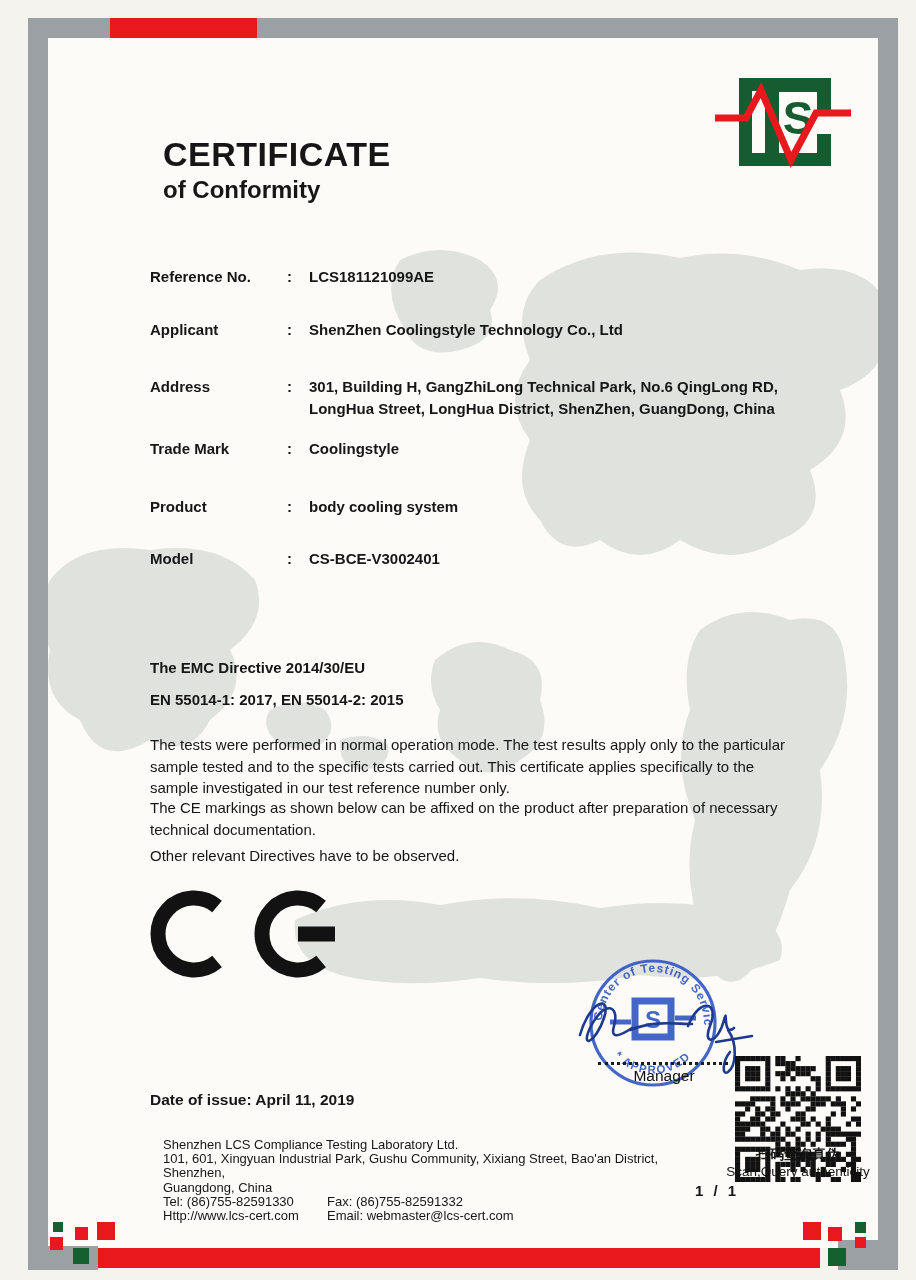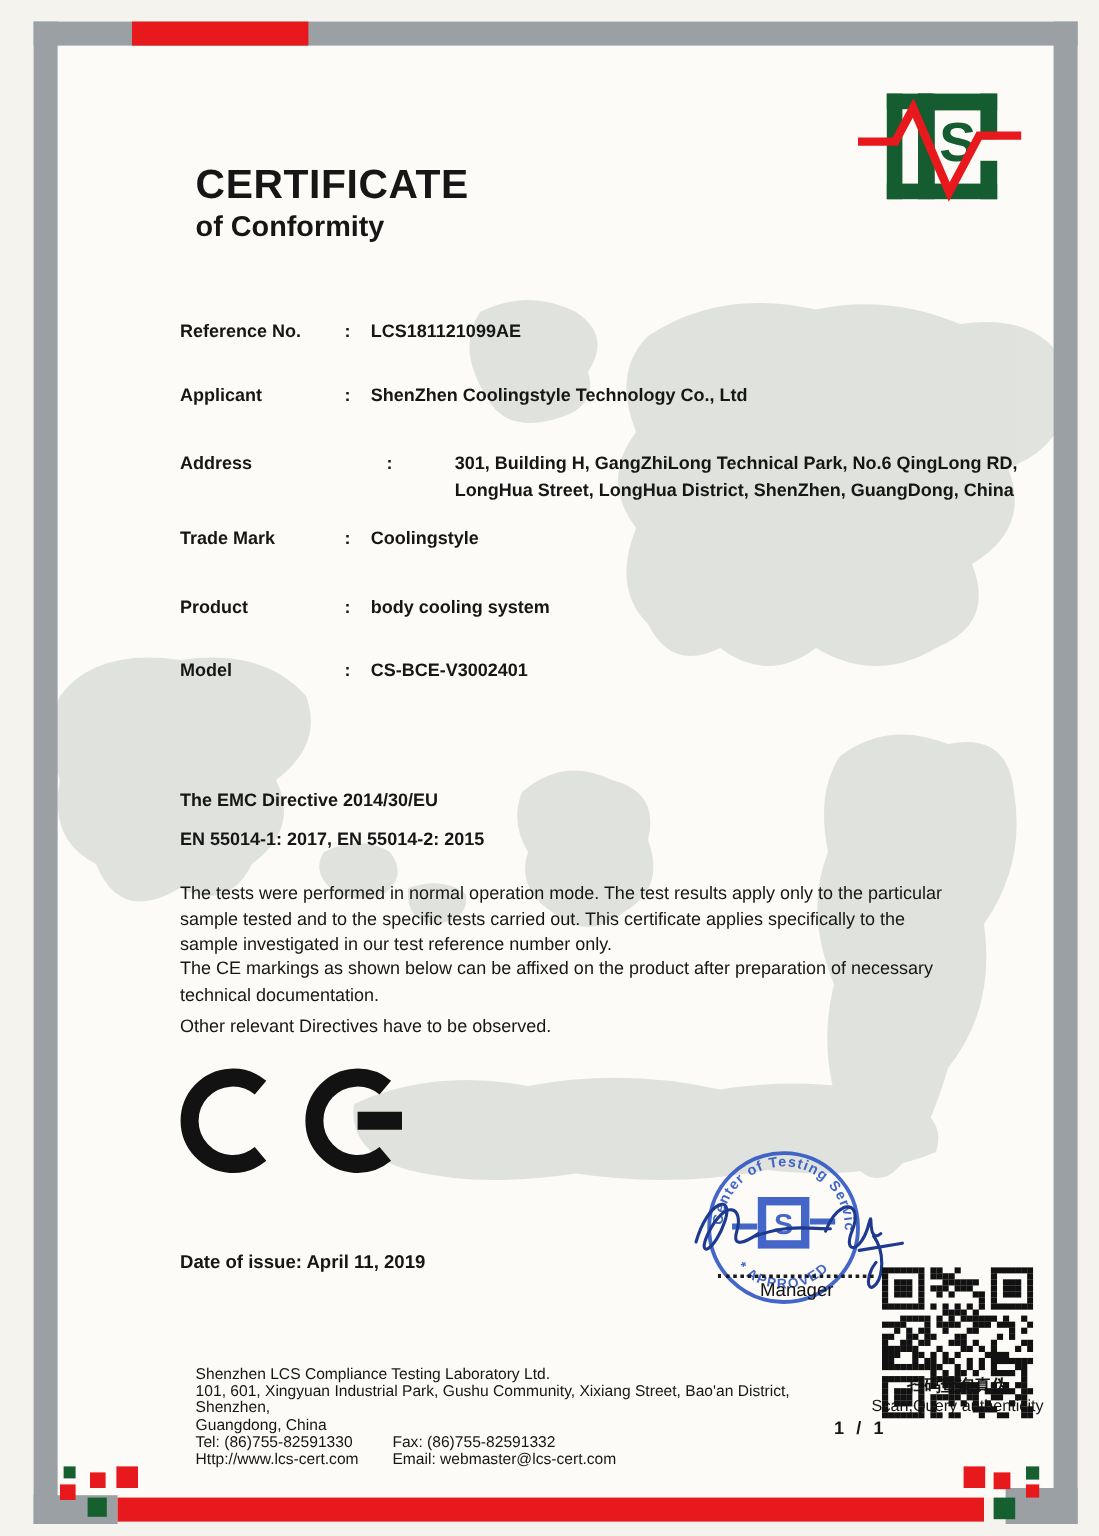--- a/index.html
+++ b/index.html
@@ -32,21 +32,21 @@
   .layer6{z-index:6;}
   #title{left:163px;top:134px;}
   #title .t1{font-size:34px;font-weight:700;letter-spacing:.5px;line-height:40px;text-align:right;}
   #title .t2{font-size:24px;font-weight:700;line-height:28px;margin-top:2px;}
   .fieldrow{left:150px;display:flex;align-items:flex-start;font-weight:700;font-size:15px;line-height:22px;}
   .fieldrow .lbl{width:137px;flex:0 0 137px;}
   .fieldrow .sep{width:22px;flex:0 0 22px;}
   .fieldrow .val{width:512px;}
   .para{left:150px;width:654px;font-size:15px;line-height:21.5px;}
   .para.bold{font-weight:700;}
-  #date-issue{left:150px;font-size:15.5px;font-weight:700;}
+  #date-issue{left:150px;font-size:15.5px;font-weight:700;margin-top:47px;}
   #footer{left:163px;top:1138px;font-size:13px;line-height:14.2px;width:560px;}
   #footer .cols{display:flex;}
   #footer .cols .c1{width:164px;flex:0 0 164px;}
   #qr-caption{left:700px;top:1146px;width:196px;text-align:center;}
   #qr-caption .zh{font-size:14px;font-weight:700;line-height:17px;}
   #qr-caption .en{font-size:13.5px;line-height:17px;}
   #page-num{left:695px;top:1182px;font-size:15px;font-weight:700;letter-spacing:3px;}
   #dotline{left:598px;top:1062px;width:130px;border-top:3px dotted #1c1c1c;height:0;}
   #manager{left:600px;top:1067px;width:128px;text-align:center;font-size:15.5px;color:#111;}
   svg text{font-family:"Liberation Sans", sans-serif;}
@@ -112,21 +112,21 @@
   <div class="abs layer2 fieldrow" style="top:266px;">
     <span class="lbl">Reference No.</span>
     <span class="sep">:</span>
     <span class="val">LCS181121099AE</span>
   </div>
   <div class="abs layer2 fieldrow" style="top:319px;">
     <span class="lbl">Applicant</span>
     <span class="sep">:</span>
     <span class="val">ShenZhen Coolingstyle Technology Co., Ltd</span>
   </div>
-  <div class="abs layer2 fieldrow" style="top:376px;gap:35px;">
+  <div class="abs layer2 fieldrow" style="top:376px;">
     <span class="lbl">Address</span>
     <span class="sep">:</span>
     <span class="val">301, Building H, GangZhiLong Technical Park, No.6 QingLong RD, LongHua Street, LongHua District, ShenZhen, GuangDong, China</span>
   </div>
   <div class="abs layer2 fieldrow" style="top:438px;">
     <span class="lbl">Trade Mark</span>
     <span class="sep">:</span>
     <span class="val">Coolingstyle</span>
   </div>
   <div class="abs layer2 fieldrow" style="top:496px;">

